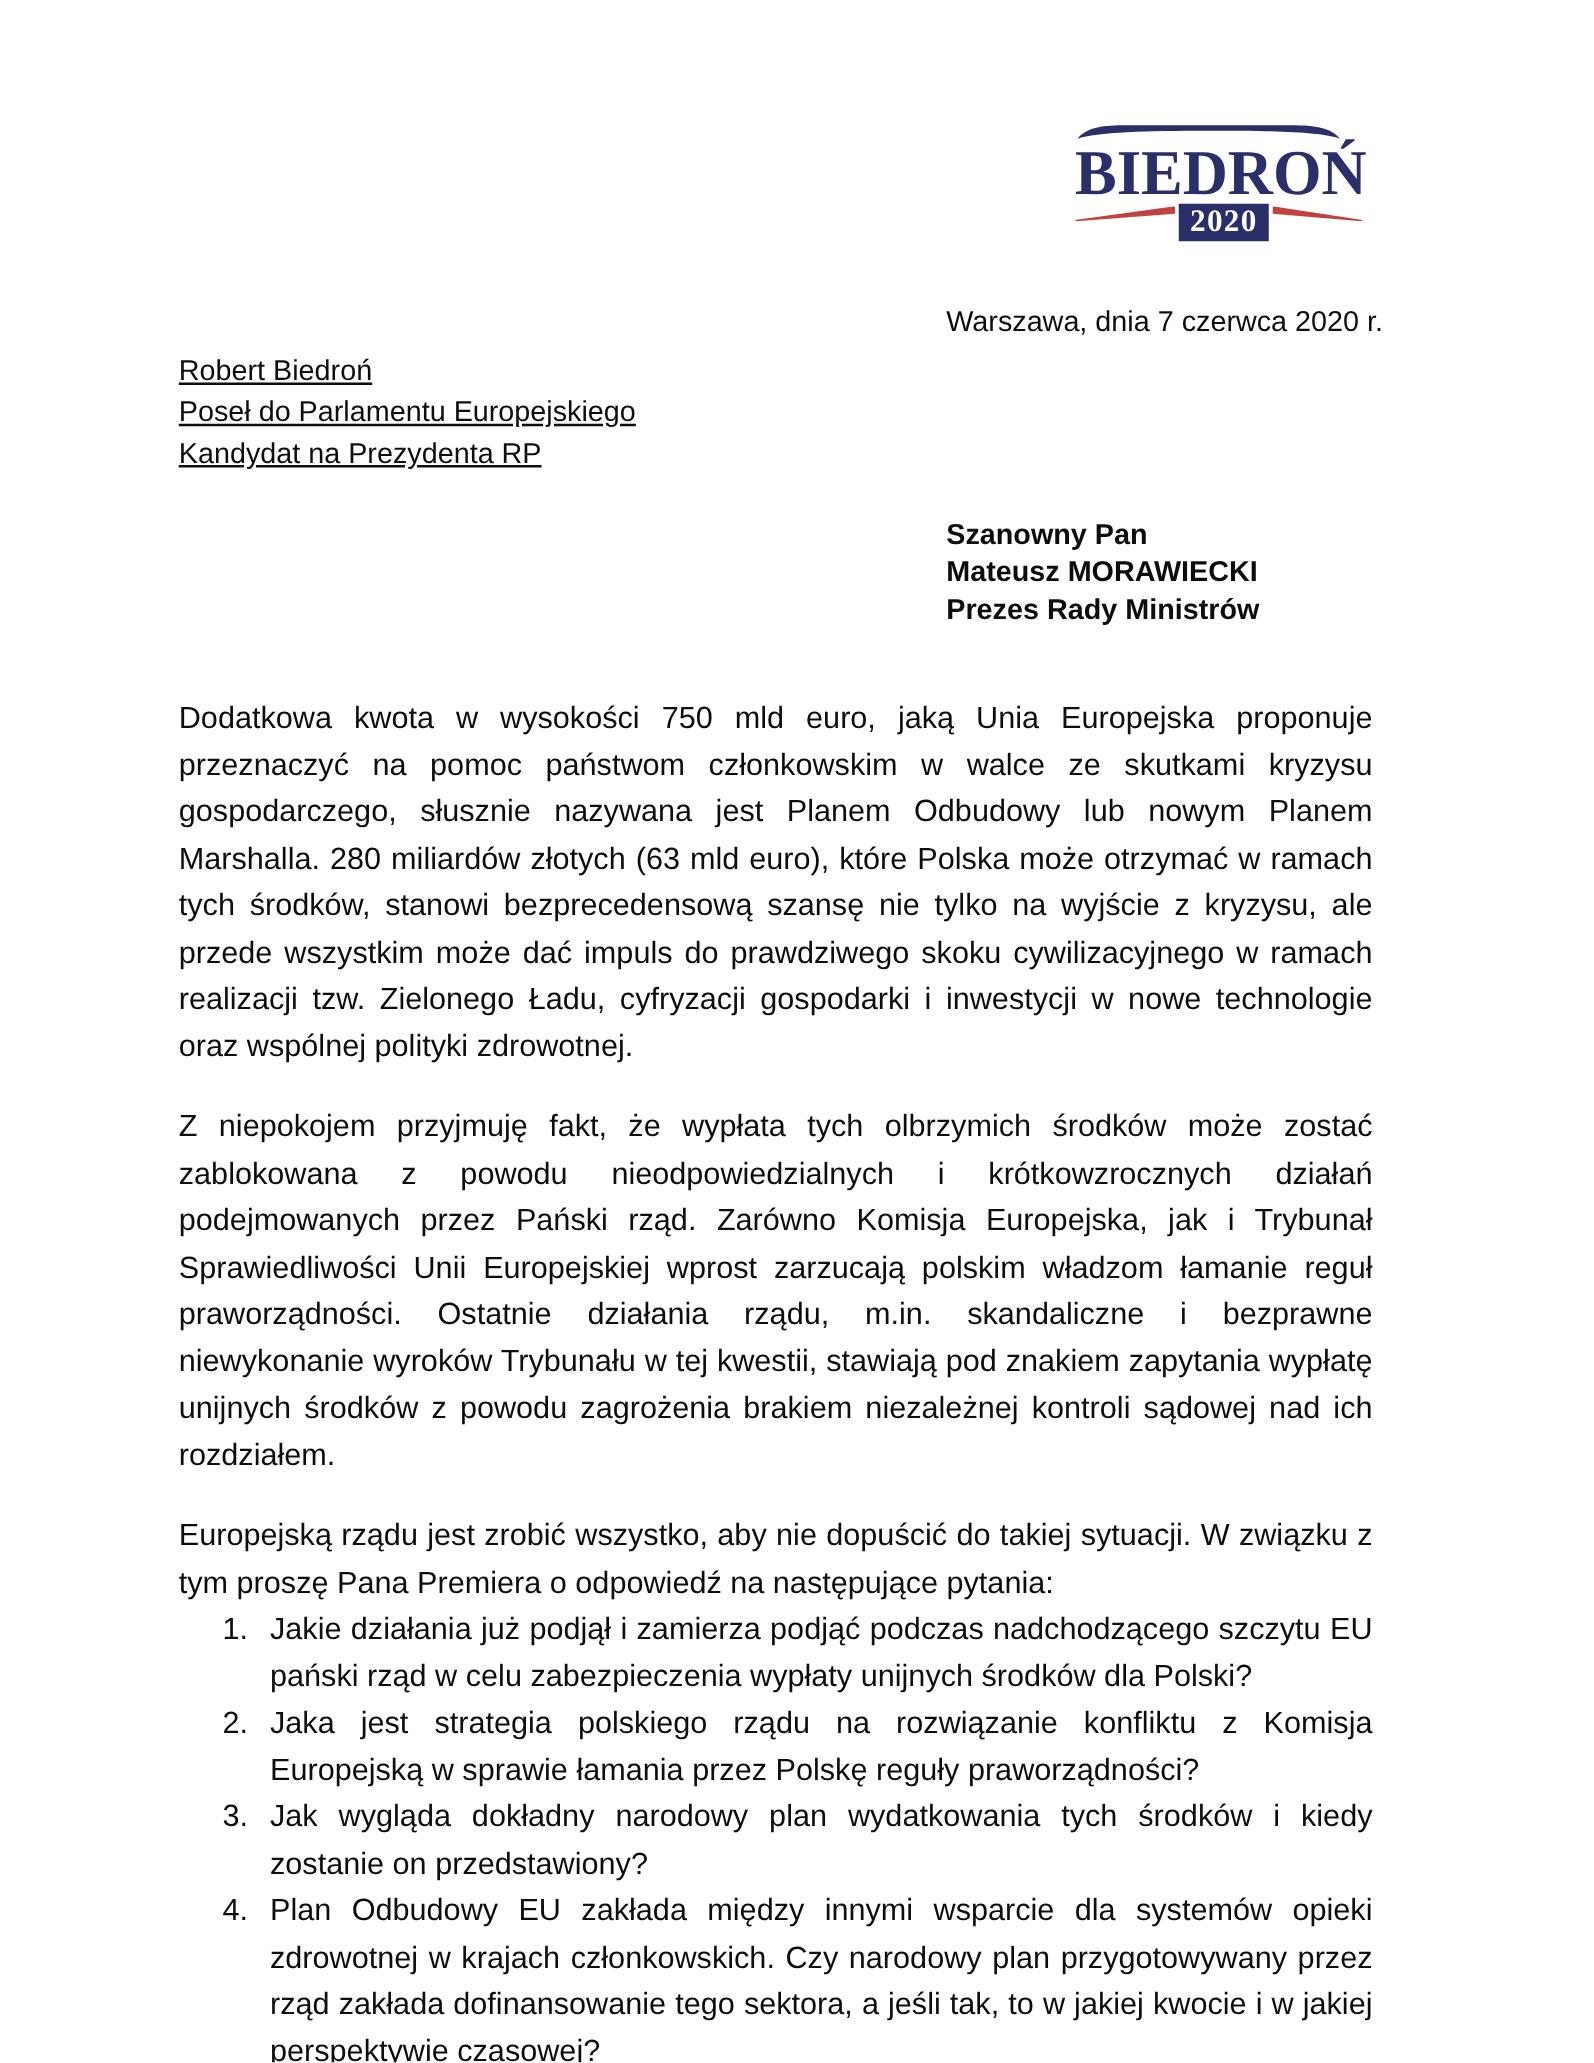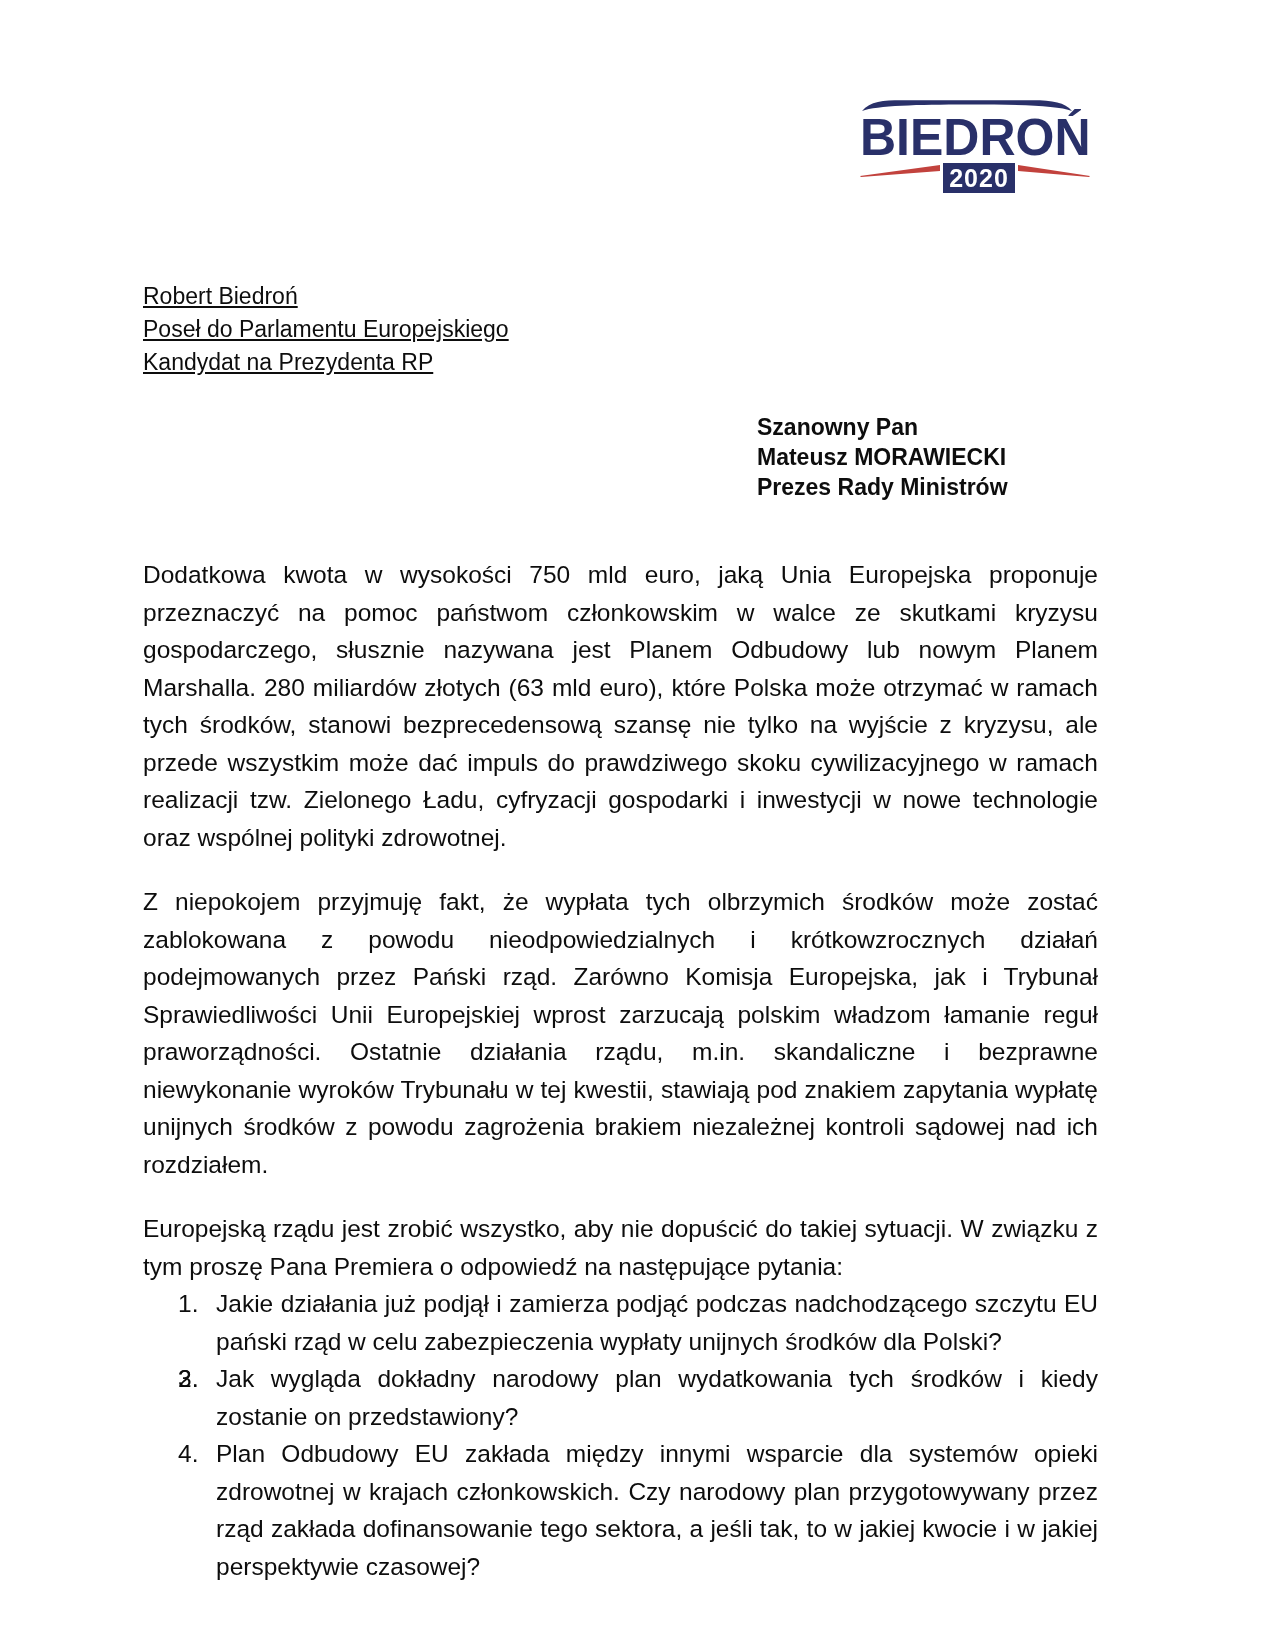--- a/index.html
+++ b/index.html
@@ -18,21 +18,21 @@
   }
   .page{
     position:absolute;inset:0;
     background:var(--page);
     overflow:hidden;
   }
 
   
   .logo{
     position:absolute;top:97px;left:860px;width:230px;
-    display:flex;flex-direction:column;align-items:flex-start;
+    display:flex;flex-direction:column;align-items:flex-start;font-family:Liberation Serif, serif;
   }
   .logo-swoosh{width:212px;height:15px;display:block;margin-left:1px;}
   .logo-swoosh path{fill:var(--navy);}
   .logo-name{
     font-weight:bold;font-size:50px;line-height:48px;
     color:var(--navy);letter-spacing:0px;margin-top:1px;
     transform:scaleY(1.02);transform-origin:left top;
     white-space:nowrap;
   }
   .logo-bottom{
@@ -94,20 +94,21 @@
       </svg>
       <div class="year-box">
         <span>2020</span>
       </div>
       <svg class="stripe right" viewBox="0 0 72 12" preserveAspectRatio="none">
         <polygon points="0,0 72,11 71,12 0,6"></polygon>
       </svg>
     </div>
   </div>
 
+  <div class="date">Warszawa, dnia 7 czerwca 2020 r.</div>
 
   <div class="sender">
     <div>Robert Biedroń</div>
     <div>Poseł do Parlamentu Europejskiego</div>
     <div>Kandydat na Prezydenta RP</div>
   </div>
 
   <div class="recipient">
     <div>Szanowny Pan</div>
     <div>Mateusz MORAWIECKI</div>
@@ -118,20 +119,21 @@
     <p>Dodatkowa kwota w wysokości 750 mld euro, jaką Unia Europejska  proponuje przeznaczyć na pomoc państwom członkowskim w walce ze skutkami kryzysu gospodarczego, słusznie nazywana jest Planem Odbudowy lub nowym Planem Marshalla. 280 miliardów złotych (63 mld euro), które Polska może otrzymać w ramach tych środków, stanowi bezprecedensową szansę nie tylko na wyjście z kryzysu, ale przede wszystkim może dać impuls do prawdziwego skoku cywilizacyjnego w ramach realizacji tzw. Zielonego Ładu, cyfryzacji gospodarki i inwestycji w nowe technologie oraz wspólnej polityki zdrowotnej.</p>
     <p>Z niepokojem przyjmuję fakt, że wypłata tych olbrzymich środków może zostać zablokowana z powodu nieodpowiedzialnych i krótkowzrocznych działań podejmowanych przez Pański rząd. Zarówno Komisja Europejska, jak i Trybunał Sprawiedliwości Unii Europejskiej wprost zarzucają polskim władzom łamanie reguł praworządności. Ostatnie działania rządu, m.in. skandaliczne i bezprawne niewykonanie wyroków Trybunału w tej kwestii, stawiają pod znakiem zapytania wypłatę unijnych środków z powodu zagrożenia brakiem niezależnej kontroli sądowej nad ich rozdziałem.</p>
     <p class="intro">Europejską rządu jest zrobić wszystko, aby nie dopuścić do takiej sytuacji. W związku z tym proszę Pana Premiera o odpowiedź na następujące pytania:</p>
     <ol class="questions">
       <li>
         <span class="num">1.</span>
         <span class="qtext">Jakie działania już podjął i zamierza podjąć podczas nadchodzącego szczytu EU pański rząd w celu zabezpieczenia wypłaty unijnych środków dla Polski?</span>
       </li>
       <li>
         <span class="num">2.</span>
+        <span class="qtext">Jaka jest strategia polskiego rządu na rozwiązanie konfliktu z Komisja Europejską w sprawie łamania przez Polskę reguły praworządności?</span>
       </li>
       <li>
         <span class="num">3.</span>
         <span class="qtext">Jak wygląda dokładny narodowy plan wydatkowania tych środków i kiedy zostanie on przedstawiony?</span>
       </li>
       <li>
         <span class="num">4.</span>
         <span class="qtext">Plan Odbudowy EU zakłada między innymi wsparcie dla systemów opieki zdrowotnej w krajach członkowskich. Czy narodowy plan przygotowywany przez rząd zakłada dofinansowanie tego sektora, a jeśli tak, to w jakiej kwocie i w jakiej perspektywie czasowej?</span>
       </li>
     </ol>

